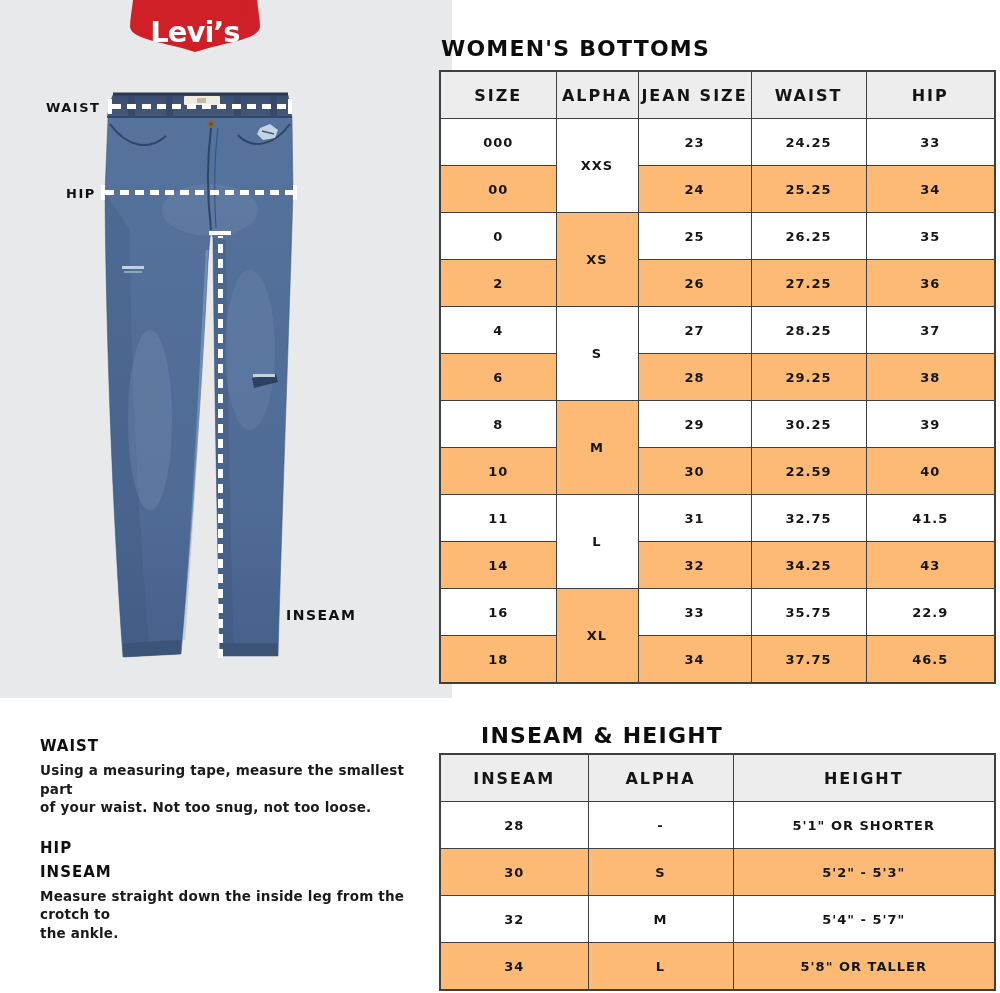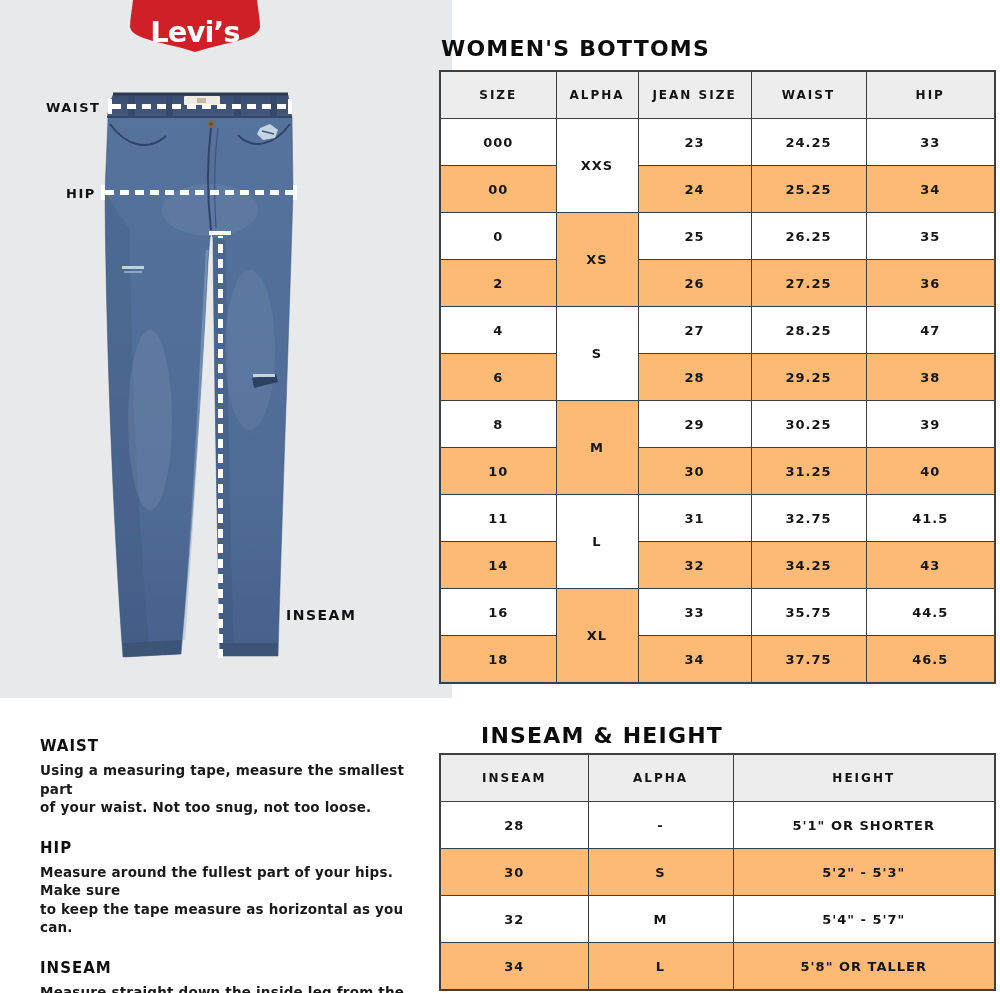--- a/index.html
+++ b/index.html
@@ -26,21 +26,21 @@
            white-space:pre-line;color:#1a1a1a;}
   
   .section-title{position:absolute;font-size:22px;font-weight:bold;letter-spacing:1.2px;color:#0d0d0d;}
   #wb-title{left:441px;top:36px;}
   #ih-title{left:441px;top:723px;margin-left:40px;}
   table{position:absolute;border-collapse:collapse;table-layout:fixed;border:2px solid #3f3f3f;}
   #table1{left:439px;top:70px;width:555px;}
   #table2{left:439px;top:753px;width:555px;}
   th,td{border:1.5px solid #3f3f3f;text-align:center;vertical-align:middle;background:#ffffff;
         font-family:"DejaVu Sans","Liberation Sans",sans-serif;}
-  th{height:44px;font-size:12px;font-weight:bold;letter-spacing:2px;background:#ededed;color:#141414;}
+  th{height:44px;font-size:16px;font-weight:bold;letter-spacing:2px;background:#ededed;color:#141414;}
   td{height:44px;font-size:13px;font-weight:bold;letter-spacing:1px;color:#161616;}
   td.g{background:#fdba74;}
 </style>
 </head>
 <body>
 
 <div class="photo-panel">
 
   <div class="logo-wrap">
     <svg width="130" height="60" viewBox="0 0 130 60">
@@ -122,22 +122,20 @@
   <div class="measure-label" id="waist-label">WAIST</div>
   <div class="measure-label" id="hip-label">HIP</div>
   <div class="measure-label" id="inseam-label">INSEAM</div>
 </div>
 
 <div class="guide">
   <h4>WAIST</h4>
   <p>Using a measuring tape, measure the smallest part
 of your waist. Not too snug, not too loose.</p>
   <h4>HIP</h4>
-  <p>Measure around the fullest part of your hips. Make sure
-to keep the tape measure as horizontal as you can.</p>
   <h4>INSEAM</h4>
   <p>Measure straight down the inside leg from the crotch to
 the ankle.</p>
 </div>
 
 <div class="section-title" id="wb-title">WOMEN'S BOTTOMS</div>
 <table id="table1">
   <colgroup>
     <col style="width:116px">
       <col style="width:82px">
@@ -179,60 +177,60 @@
         <td class="g">2</td>
         <td class="g">26</td>
         <td class="g">27.25</td>
         <td class="g">36</td>
       </tr>
       <tr>
         <td>4</td>
         <td rowspan="2">S</td>
         <td>27</td>
         <td>28.25</td>
-        <td>47</td>
+        <td>37</td>
       </tr>
       <tr>
         <td class="g">6</td>
         <td class="g">28</td>
         <td class="g">29.25</td>
         <td class="g">38</td>
       </tr>
       <tr>
         <td>8</td>
         <td class="g" rowspan="2">M</td>
         <td>29</td>
         <td>30.25</td>
         <td>39</td>
       </tr>
       <tr>
         <td class="g">10</td>
         <td class="g">30</td>
-        <td class="g">31.25</td>
+        <td class="g">22.59</td>
         <td class="g">40</td>
       </tr>
       <tr>
         <td>11</td>
         <td rowspan="2">L</td>
         <td>31</td>
         <td>32.75</td>
         <td>41.5</td>
       </tr>
       <tr>
         <td class="g">14</td>
         <td class="g">32</td>
         <td class="g">34.25</td>
         <td class="g">43</td>
       </tr>
       <tr>
         <td>16</td>
         <td class="g" rowspan="2">XL</td>
         <td>33</td>
         <td>35.75</td>
-        <td>44.5</td>
+        <td>22.9</td>
       </tr>
       <tr>
         <td class="g">18</td>
         <td class="g">34</td>
         <td class="g">37.75</td>
         <td class="g">46.5</td>
       </tr>
     </tbody>
 </table>
 

